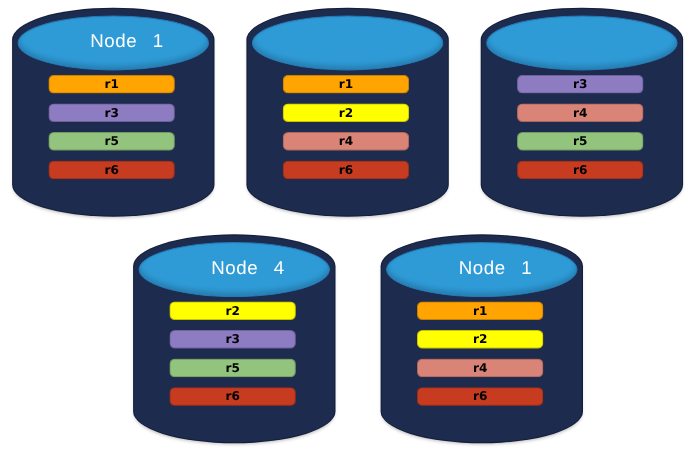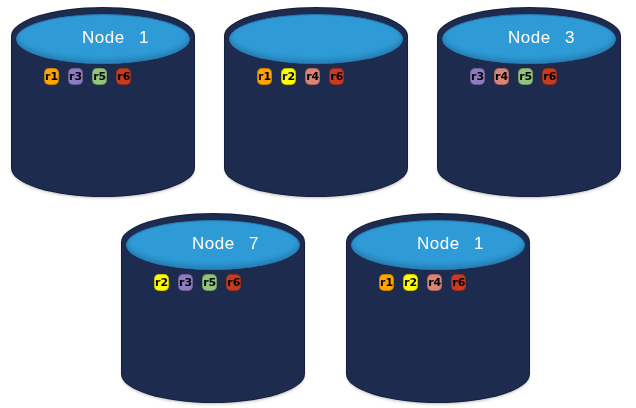--- a/index.html
+++ b/index.html
@@ -30,21 +30,21 @@
     border: 1px solid #2478B3;
     box-shadow: inset 0 -3px 5px rgba(0,0,0,0.18);
   }
   .node-title {
     position: absolute; left: 12px; right: 0; top: 6px; height: 48px;
     display: flex; align-items: center; justify-content: center;
     color: #ffffff; font-size: 17px; letter-spacing: 0.5px; word-spacing: 9px; padding-left: 13px;
   }
   .bars {
     position: absolute; left: 32px; top: 60px; width: 115px;
-    display: flex; flex-direction: row; gap: 9px;
+    display: flex; flex-direction: column; gap: 9px;
   }
   .bar {
     height: 17px; box-sizing: border-box;
     border-radius: 5px;
     border: 1px solid rgba(0,0,0,0.22);
     display: flex; align-items: center; justify-content: center;
     font-family: "DejaVu Sans", sans-serif;
     font-weight: bold; font-size: 11px; color: #000000;
   }
 </style>
@@ -72,33 +72,32 @@
       <div class="bar" style="background: rgb(255, 164, 0);">r1</div>
       <div class="bar" style="background: rgb(255, 255, 0);">r2</div>
       <div class="bar" style="background: rgb(218, 132, 120);">r4</div>
       <div class="bar" style="background: rgb(199, 59, 33);">r6</div>
     </div>
   </div>
 
   <div class="node n2">
     <div class="cyl"></div>
     <div class="cyl-top"></div>
-    <div class="node-title">Node 3</div>
     <div class="bars">
       <div class="bar" style="background: rgb(142, 124, 195);">r3</div>
       <div class="bar" style="background: rgb(218, 132, 120);">r4</div>
       <div class="bar" style="background: rgb(147, 196, 125);">r5</div>
       <div class="bar" style="background: rgb(199, 59, 33);">r6</div>
     </div>
   </div>
 
   <div class="node n3">
     <div class="cyl"></div>
     <div class="cyl-top"></div>
-    <div class="node-title">Node 7</div>
+    <div class="node-title">Node 4</div>
     <div class="bars">
       <div class="bar" style="background: rgb(255, 255, 0);">r2</div>
       <div class="bar" style="background: rgb(142, 124, 195);">r3</div>
       <div class="bar" style="background: rgb(147, 196, 125);">r5</div>
       <div class="bar" style="background: rgb(199, 59, 33);">r6</div>
     </div>
   </div>
 
   <div class="node n4">
     <div class="cyl"></div>

